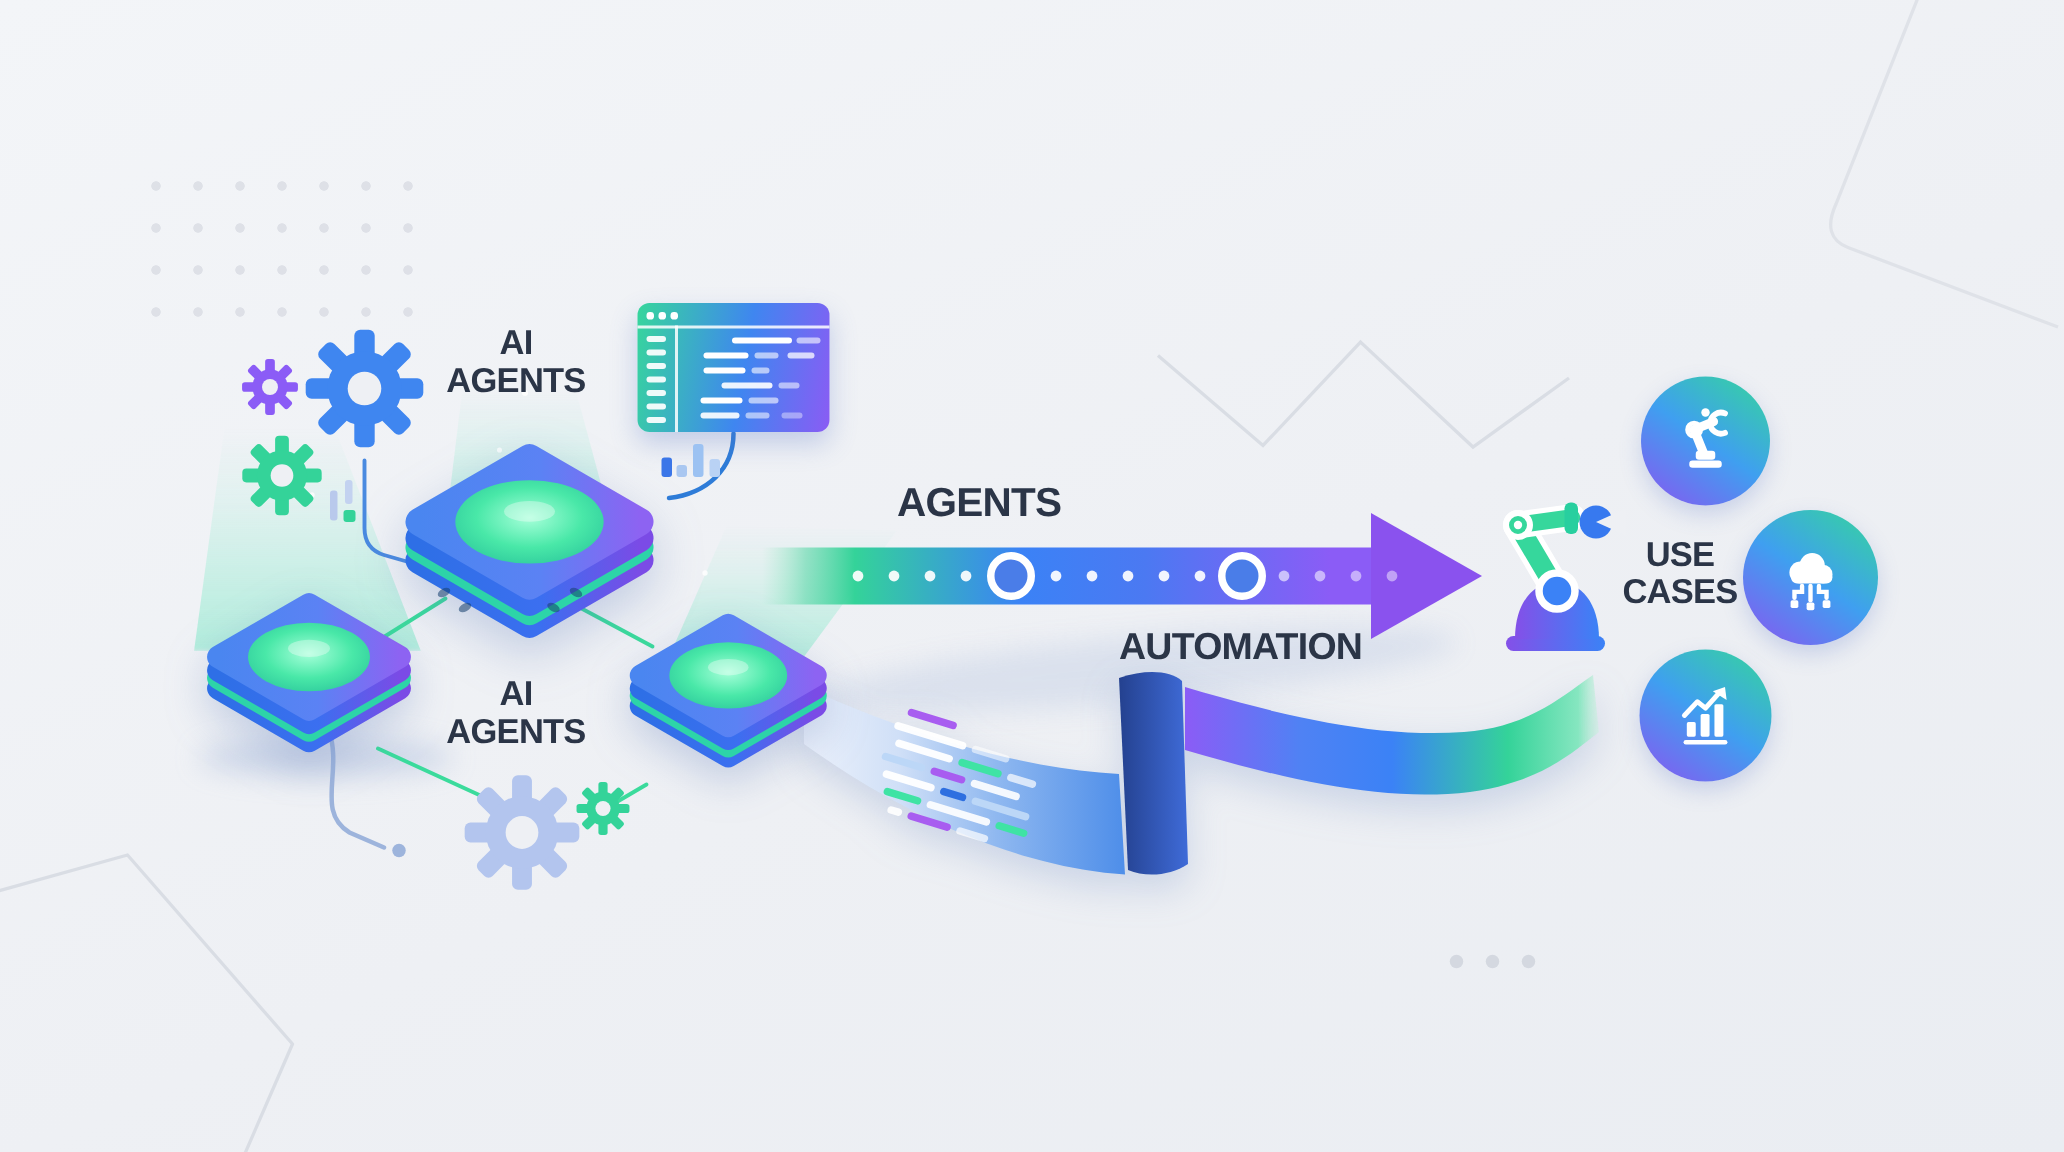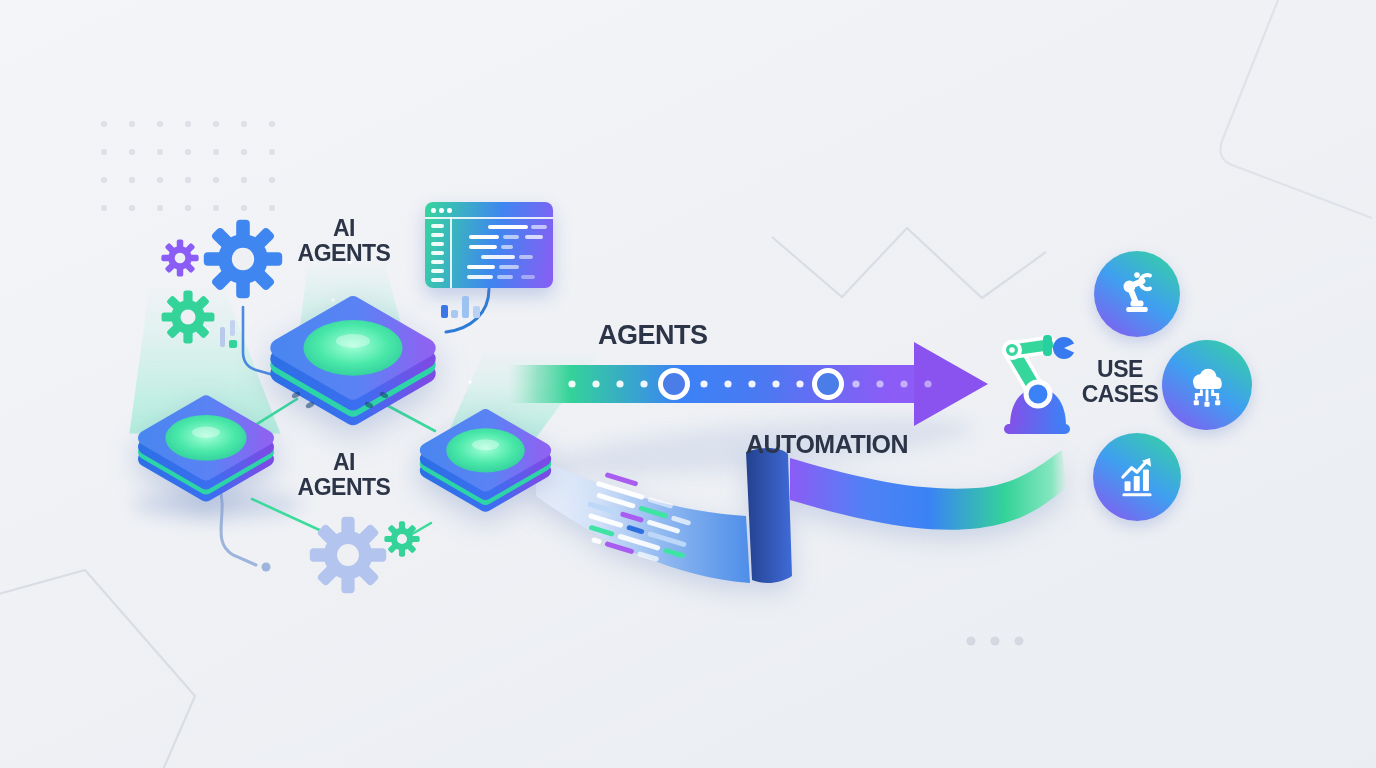--- a/index.html
+++ b/index.html
@@ -273,21 +273,21 @@
 
   <div class="abs label" style="left:278px;top:216px;width:132px;font-size:23px">
     <div>AI</div>
     <div>AGENTS</div>
   </div>
   <div class="abs label" style="left:278px;top:450px;width:132px;font-size:23px">
     <div>AI</div>
     <div>AGENTS</div>
   </div>
   <div class="abs label" style="left:598px;top:323px;font-size:27px">AGENTS</div>
-  <div class="abs label" style="left:746px;top:432px;font-size:25px">AUTOMATION</div>
+  <div class="abs label" style="left:746px;top:419px;font-size:25px">AUTOMATION</div>
   <div class="abs label" style="left:1068px;top:357px;width:104px;font-size:23px">
     <div>USE</div>
     <div>CASES</div>
   </div>
 
   <svg class="abs" style="left:998px;top:332px" width="88" height="102" viewBox="0 0 88 102">
     <rect x="6" y="92" width="66" height="10" rx="5" fill="url(#armBase)"></rect>
     <path d="M12,94 C12,70 24,56 40,56 C56,56 68,70 68,94 Z" fill="url(#armBase)"></path>
     <line x1="40" y1="62" x2="14" y2="18" stroke="#ffffff" stroke-width="20" stroke-linecap="round"></line>
     <line x1="40" y1="62" x2="14" y2="18" stroke="#36d79c" stroke-width="13" stroke-linecap="round"></line>

